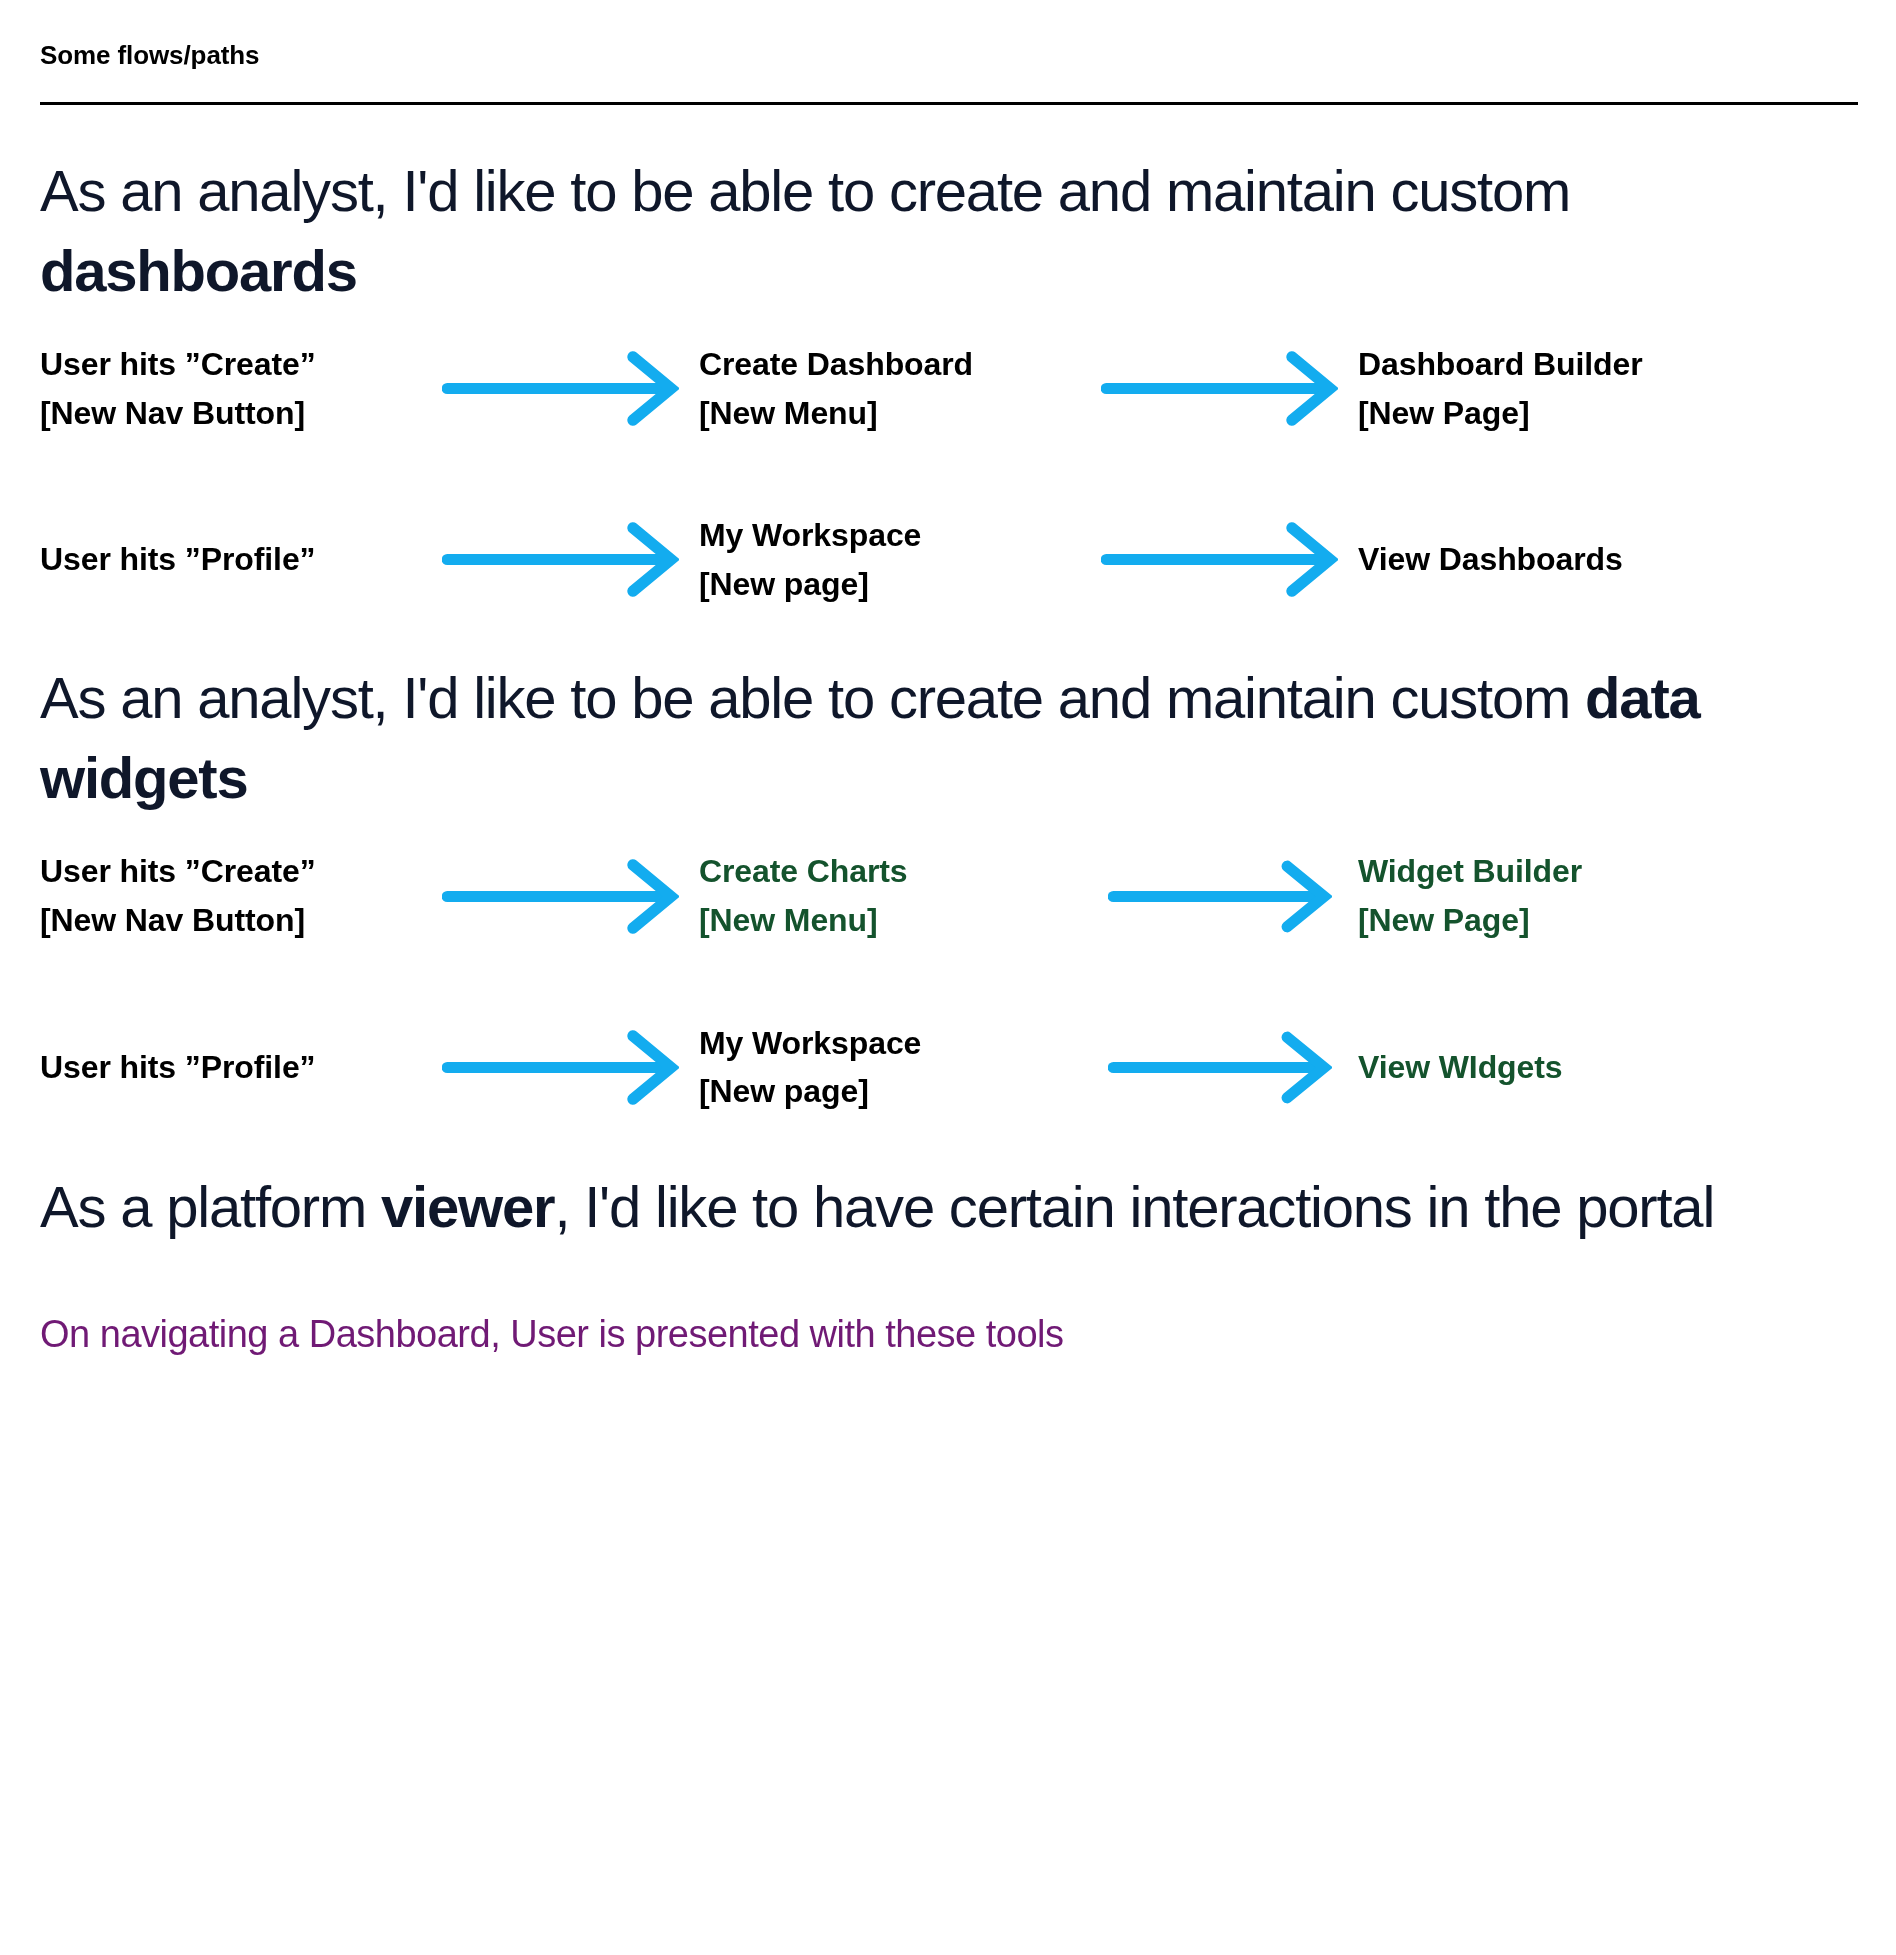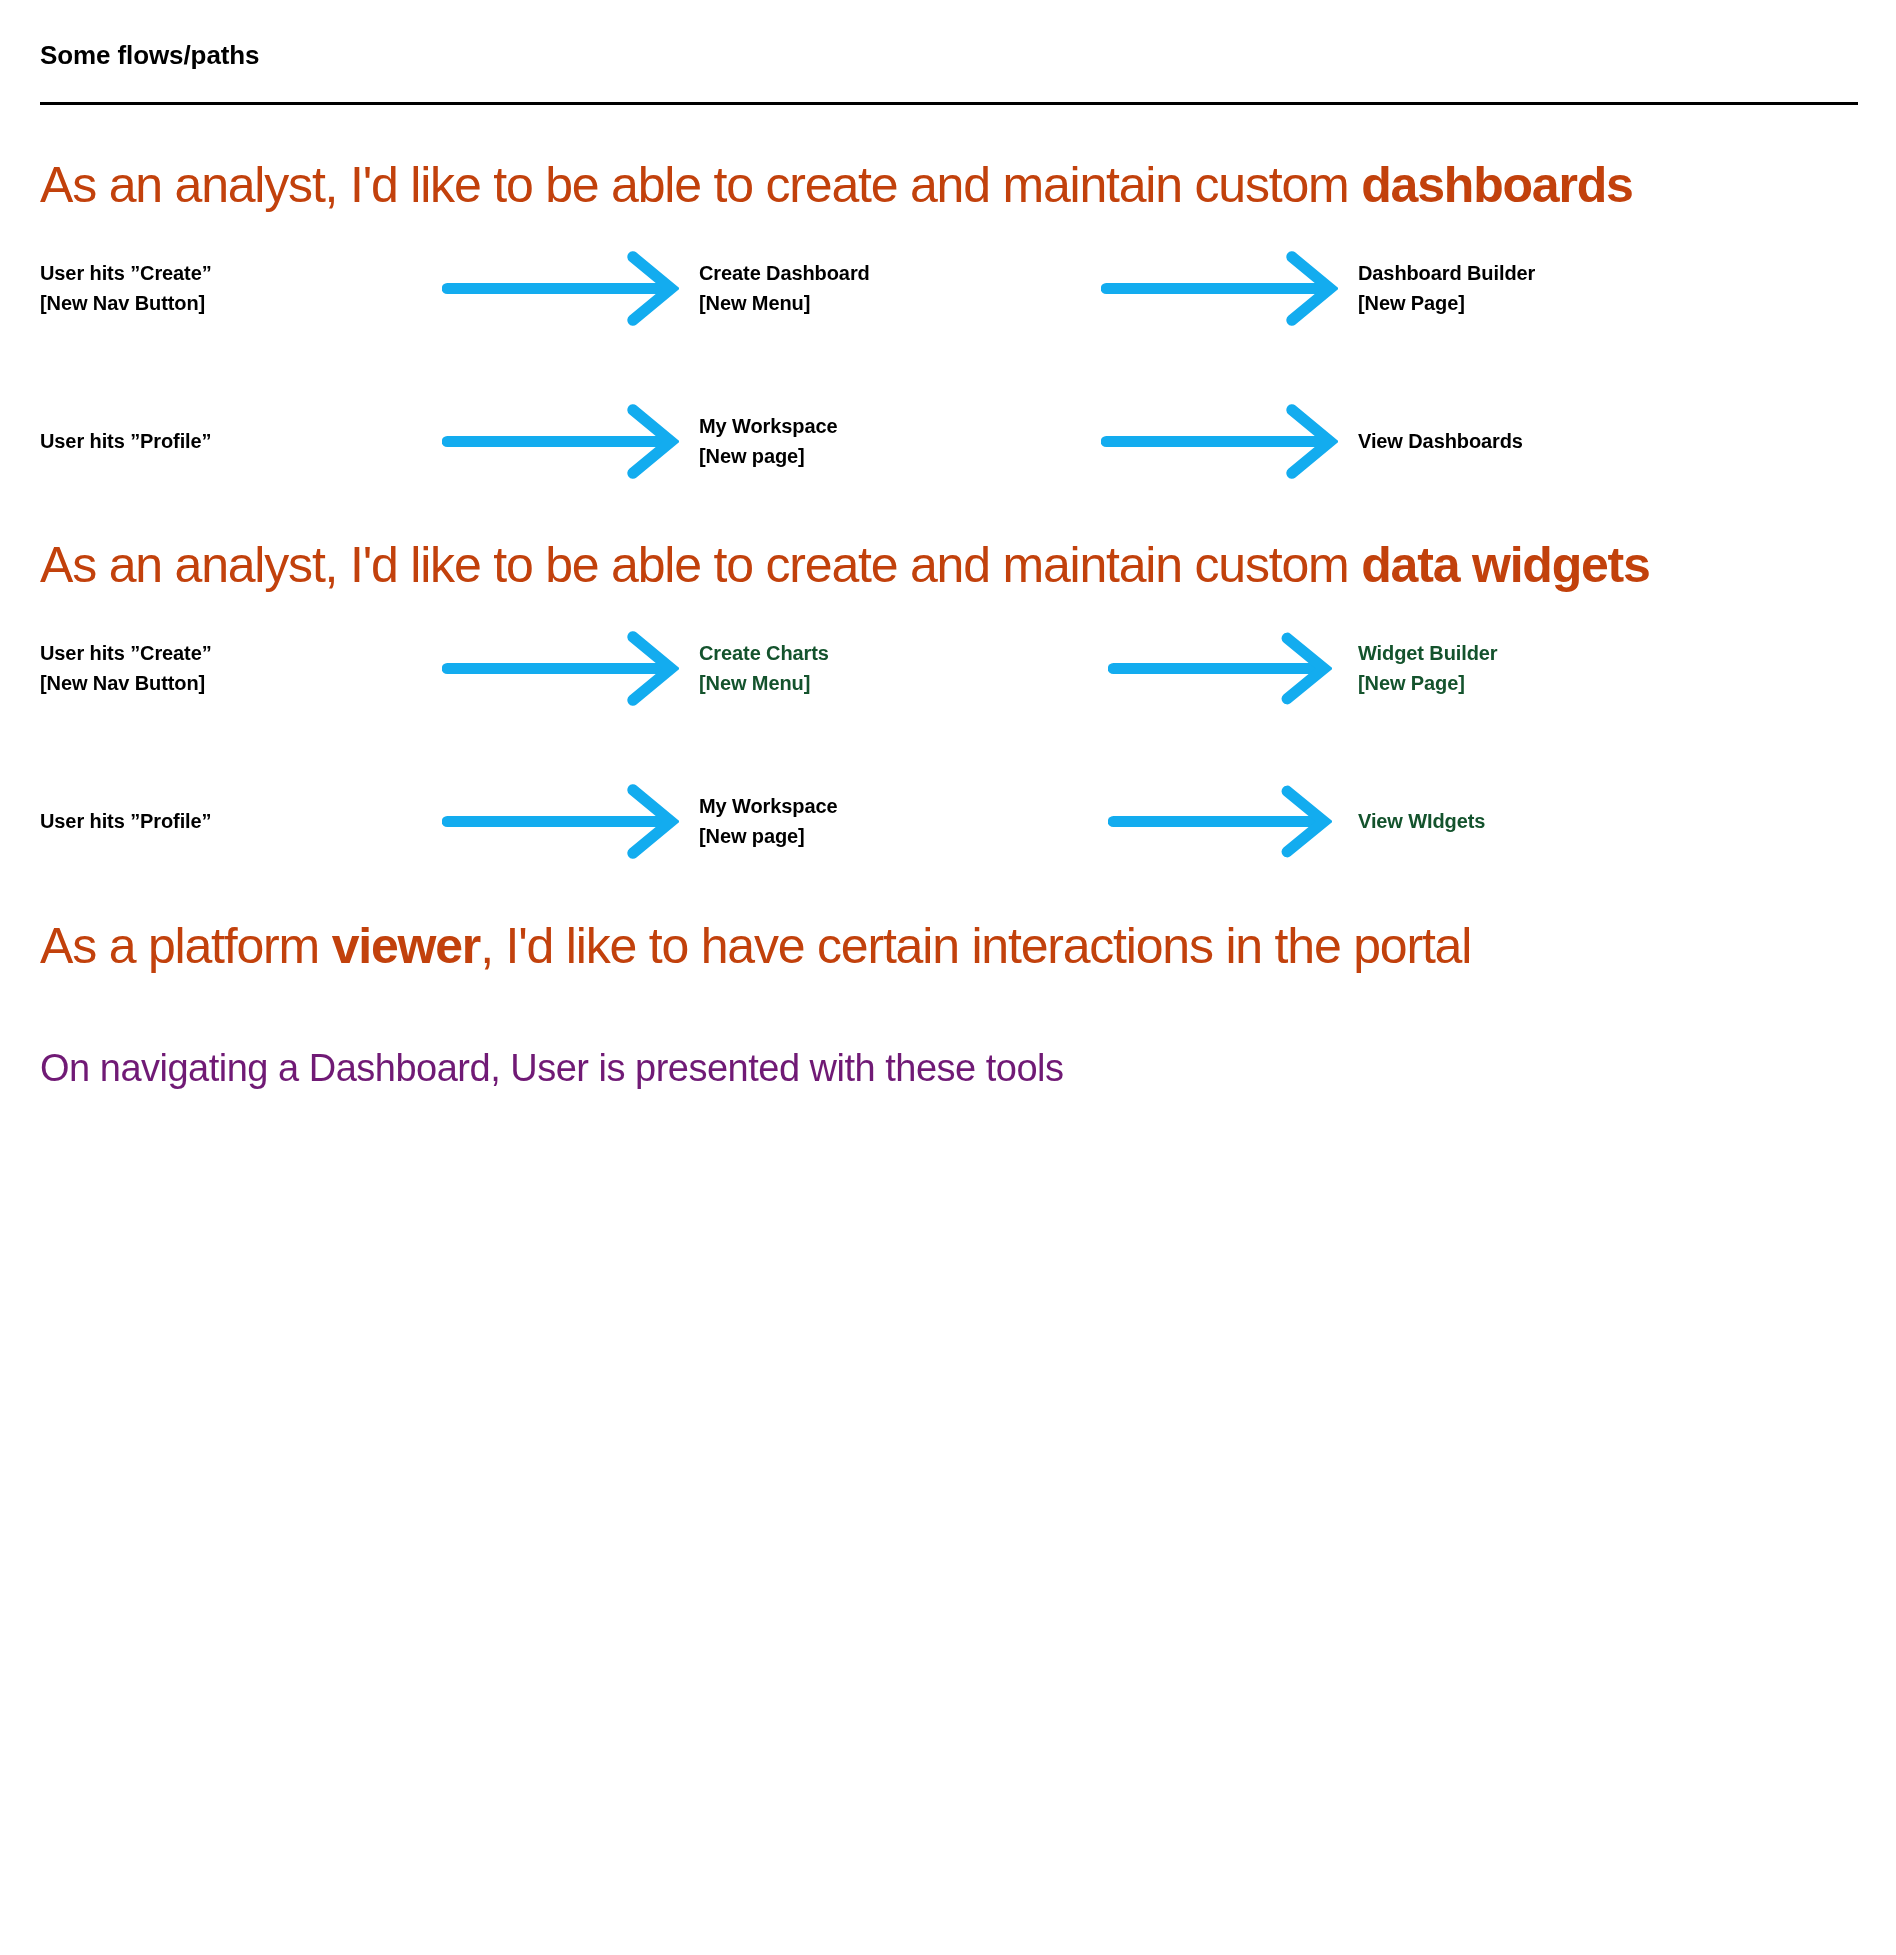--- a/index.html
+++ b/index.html
@@ -40,25 +40,25 @@
     border: 0;
     border-top: 3.3px solid #000000;
     width: 1818px;
   }
 
   
   .section {
     margin-top: 0;
   }
   .story-heading {
-    font-size: 50px;
+    font-size: 58px;
     font-weight: 400;
     line-height: 1.38;
     letter-spacing: -1.2px;
-    color: #c2410c;
+    color: #0f172a;
   }
   .story-heading b {
     font-weight: 700;
   }
 
   .sec-1 .story-heading { padding-top: 41px; }
   .sec-2 .story-heading { padding-top: 50px; }
   .sec-3 .story-heading { padding-top: 51px; }
 
   
@@ -67,21 +67,21 @@
   }
   .flow-row {
     display: flex;
     align-items: center;
     width: 1778px;
   }
   .flow-row.row-a { margin-top: 0; }
   .flow-row.row-b { margin-top: 74px; }
 
   .flow-node {
-    font-size: 20px;
+    font-size: 32px;
     font-weight: 700;
     line-height: 1.52;
     letter-spacing: -0.1px;
     white-space: pre-line;
     flex: 0 0 auto;
   }
   .flow-node.red { color: #14532d; }
 
   
   .col-1 { width: 382px; }

